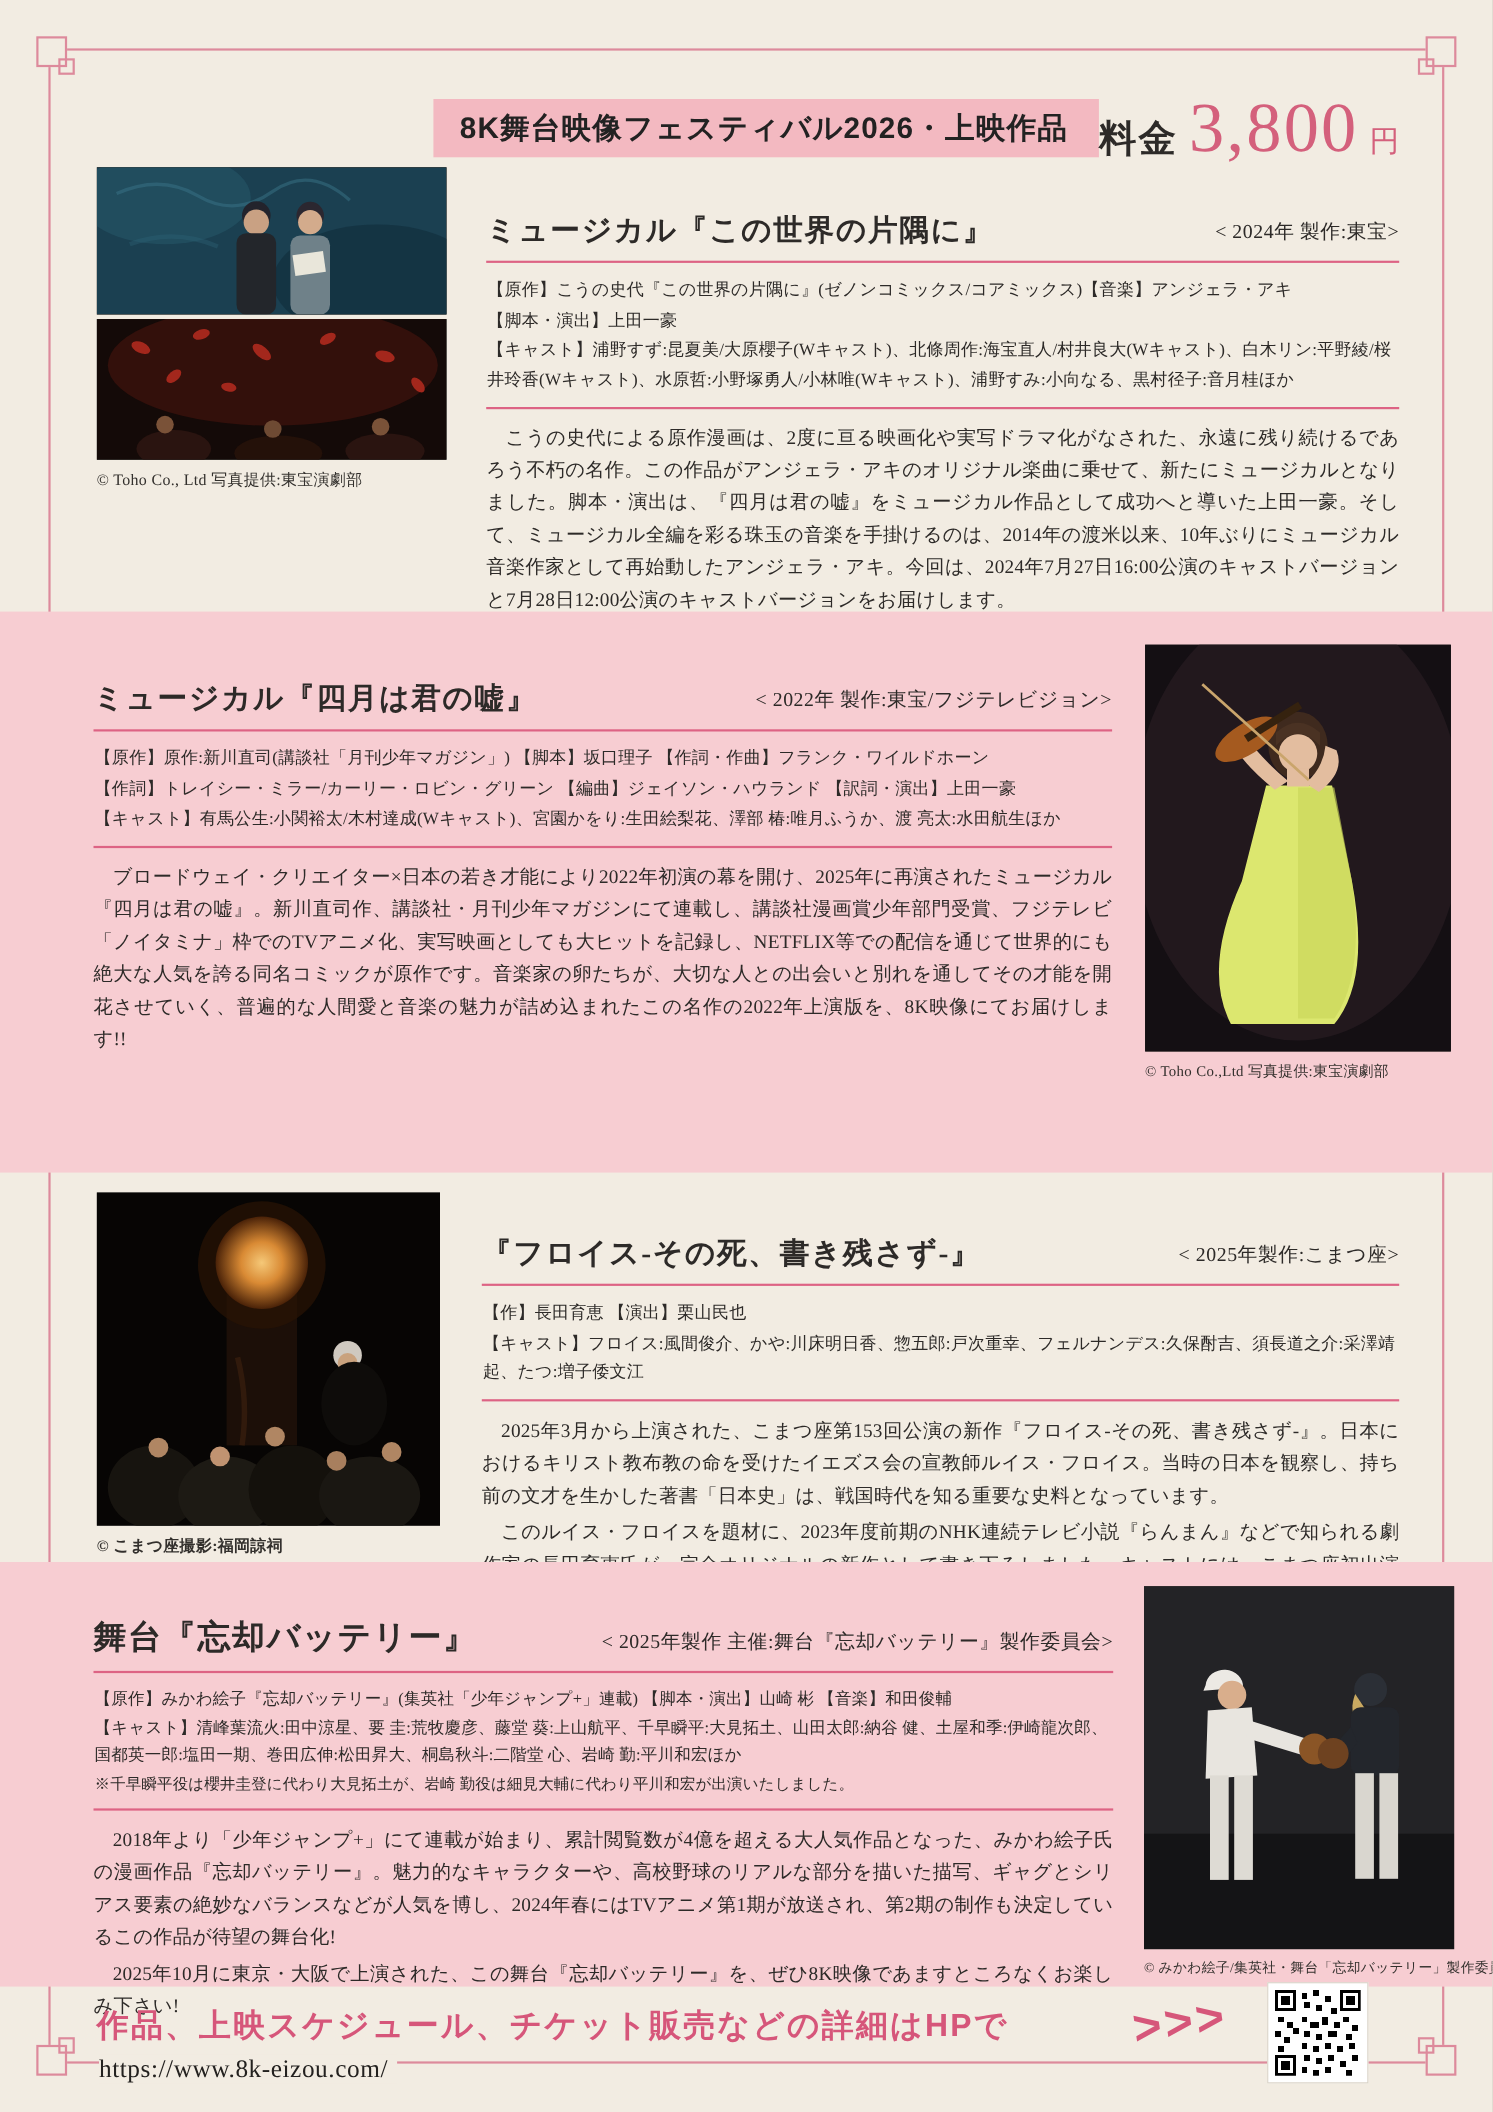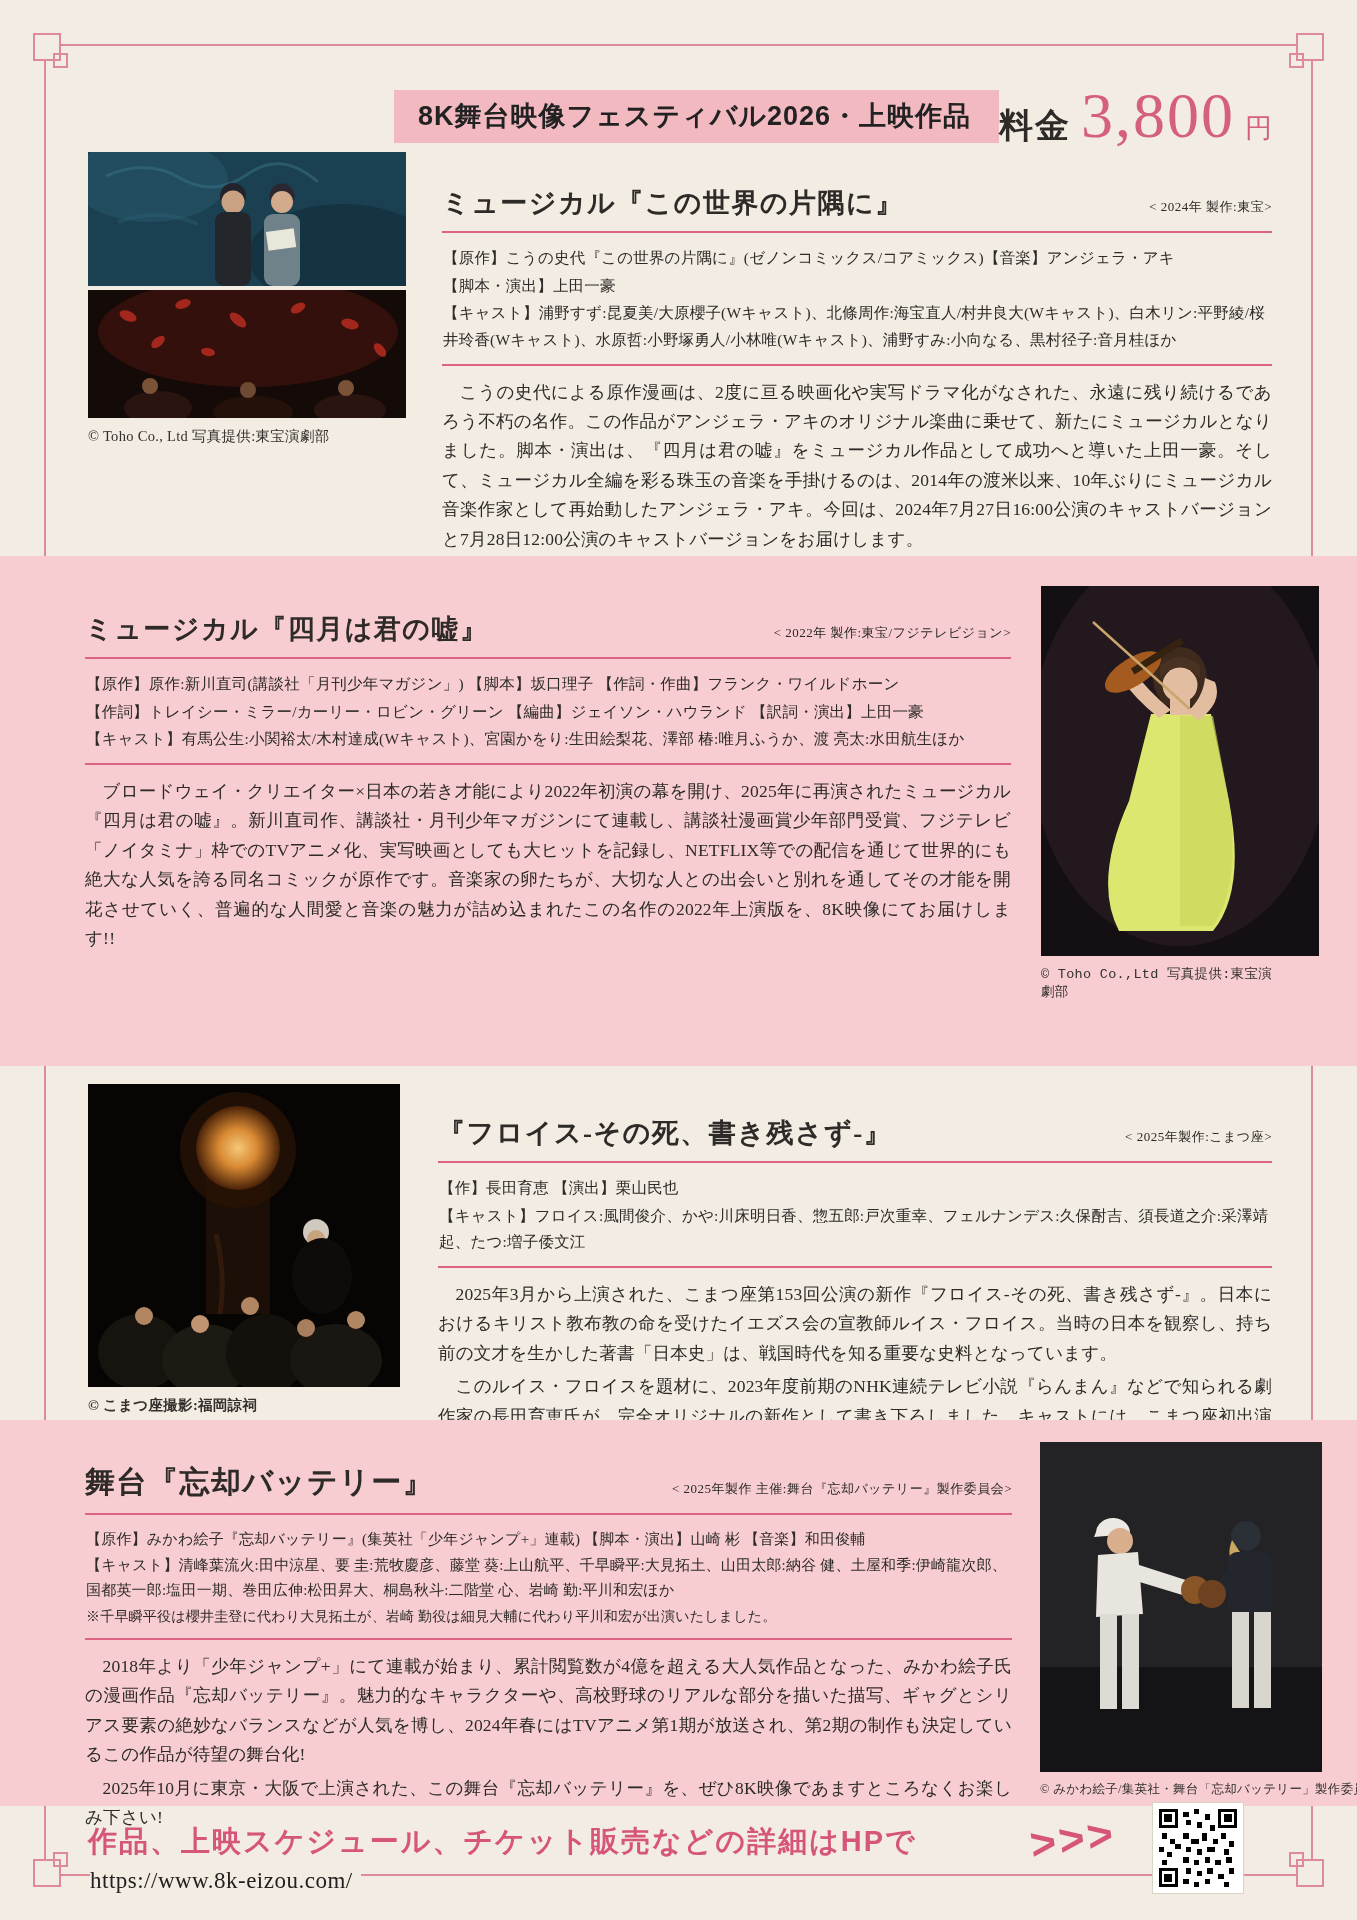--- a/index.html
+++ b/index.html
@@ -27,42 +27,42 @@
     font-size:27px;letter-spacing:1px;color:#222;}
   .price{display:flex;align-items:baseline;gap:10px;}
   .price-label{font-size:34px;font-weight:bold;color:#2d2a28;letter-spacing:2px;}
   .price-value{font-size:64px;color:#d4607c;letter-spacing:2px;line-height:1;}
   .price-unit{font-size:27px;color:#d4607c;}
 
   
   section{box-sizing:border-box;}
   .title-row{display:flex;justify-content:space-between;align-items:flex-end;gap:20px;}
   .show-title{margin:0;font-size:27px;font-weight:bold;letter-spacing:1.5px;white-space:nowrap;}
-  .production{font-size:13px;white-space:nowrap;padding-bottom:5px;letter-spacing:0.5px;margin-top:38px;}
+  .production{font-size:18px;white-space:nowrap;padding-bottom:5px;letter-spacing:0.5px;margin-top:38px;}
   .divider{border:none;border-top:2.5px solid #dd6384;margin:10px 0 12px 0;}
   .credits{font-size:15.5px;line-height:1.72;letter-spacing:0.2px;}
   .credits p{margin:1px;}
   .credits .note{font-size:14px;}
   .desc{font-size:17.5px;line-height:1.68;text-align:justify;text-indent:1em;margin:0 0 4px 0;letter-spacing:0.2px;}
   .caption{font-size:14.5px;margin-top:9px;letter-spacing:0.3px;color:#33302d;}
   .photo{position:relative;overflow:hidden;background:#111;}
   .photo svg{display:block;width:100%;height:100%;}
 
   
   .section-1{position:absolute;top:152px;left:88px;right:85px;display:flex;gap:36px;}
   .s1-photos{width:318px;flex-shrink:0;}
   .s1-photo-a{width:318px;height:134px;}
   .s1-photo-b{width:318px;height:128px;margin-top:4px;}
   .s1-text{flex:1;min-width:0;margin-top:8px;}
 
   
   .section-2{position:absolute;top:556px;left:0;width:1357px;height:510px;background:#f7cdd2;
     padding:30px 72px 0 85px;display:flex;gap:30px;}
   .s2-text{flex:1;min-width:0;}
-  .s2-photos{width:244px;flex-shrink:0;margin-top:0;font-family:Liberation Mono, monospace;}
+  .s2-photos{width:244px;flex-shrink:0;margin-top:0;}
   .s2-photo{width:278px;height:370px;}
   .s2-photos .caption{font-size:13.5px;}
 
   
   .section-3{position:absolute;top:1068px;left:88px;right:85px;display:flex;gap:38px;padding-top:16px;}
   .s3-photos{width:312px;flex-shrink:0;font-weight:bold;}
   .s3-photo{width:312px;height:303px;}
   .s3-text{flex:1;min-width:0;margin-top:6px;}
 
   

